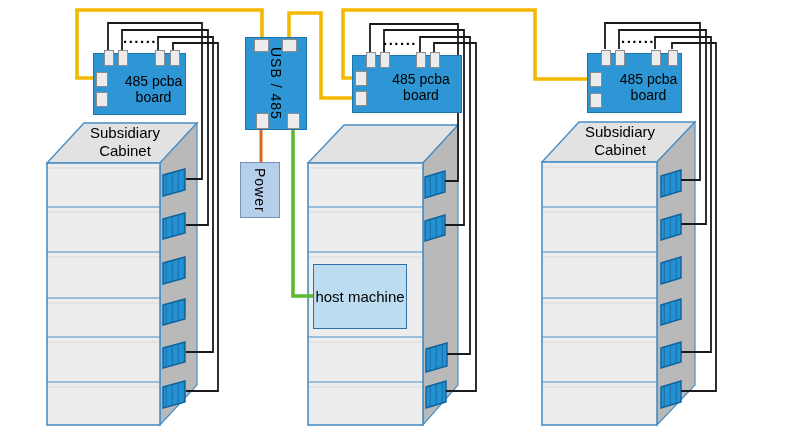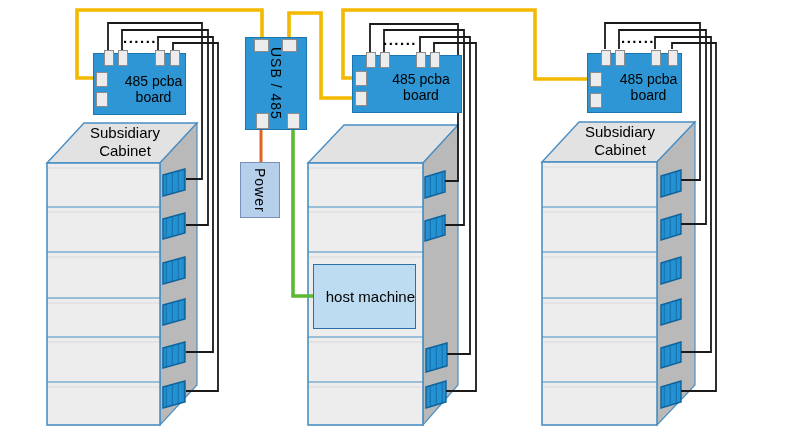--- a/index.html
+++ b/index.html
@@ -185,20 +185,20 @@
     <div class="tab" style="left:2px;top:18px;width:12px;height:15px;"></div>
     <div class="tab" style="left:2px;top:39px;width:12px;height:15px;"></div>
     <div class="lbl" style="padding-top:8px;">485 pcba board</div>
   </div>
   <div class="dots" style="left:621px;top:31px;">......</div>
 
   <div class="bluebox" id="power-box" style="left:240px;top:162px;width:40px;height:56px;">
     <div class="vtext">Power</div>
   </div>
 
-  <div class="bluebox" id="host-box" style="left:313px;top:264px;width:103px;height:65px;justify-content:flex-end;">
+  <div class="bluebox" id="host-box" style="left:313px;top:264px;width:94px;height:65px;">
     <span>host machine</span>
   </div>
 
   <div class="cab-label" style="left:70px;top:124px;width:110px;">Subsidiary Cabinet</div>
   <div class="cab-label" style="left:565px;top:123px;width:110px;">Subsidiary Cabinet</div>
 
 </div>
 
 </body></html>

